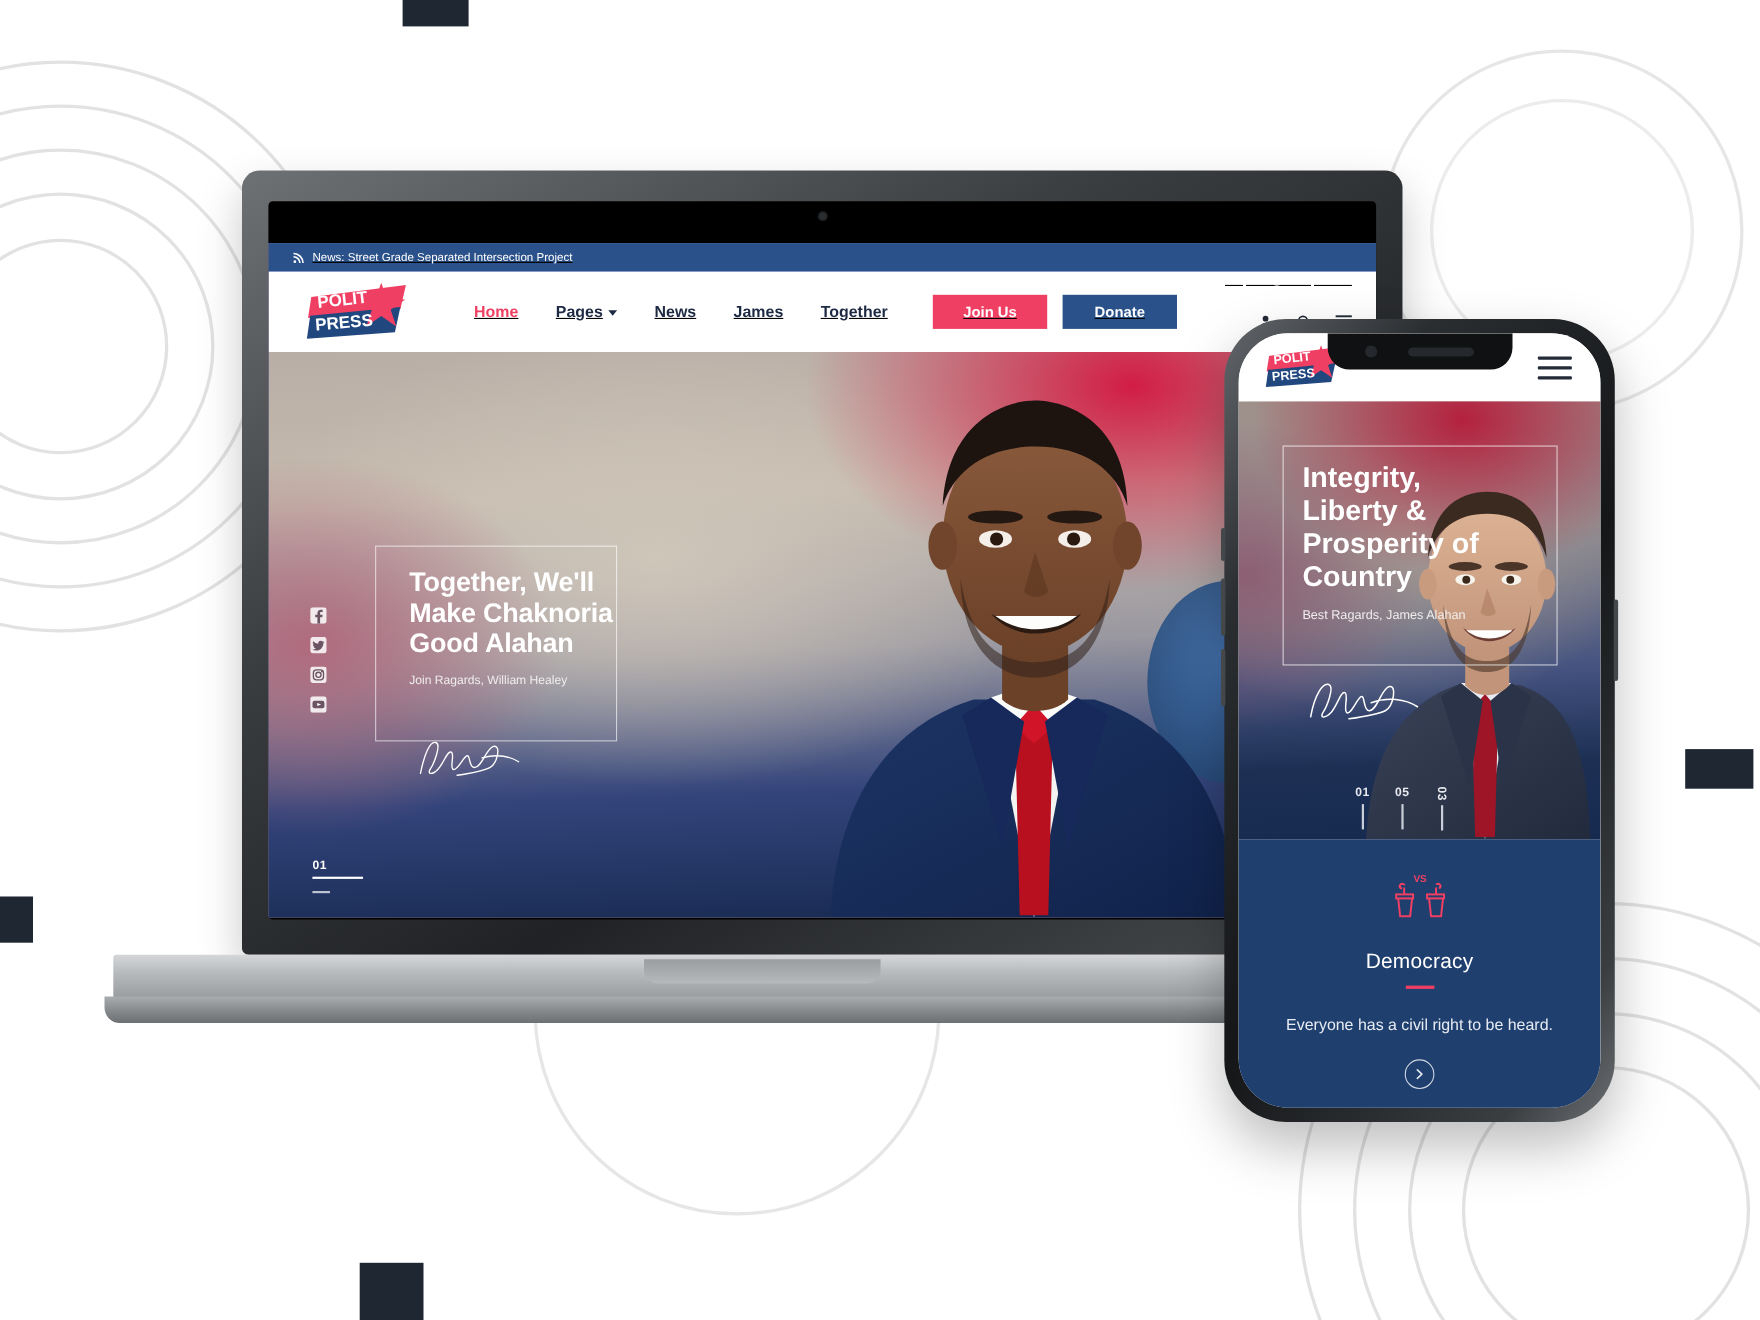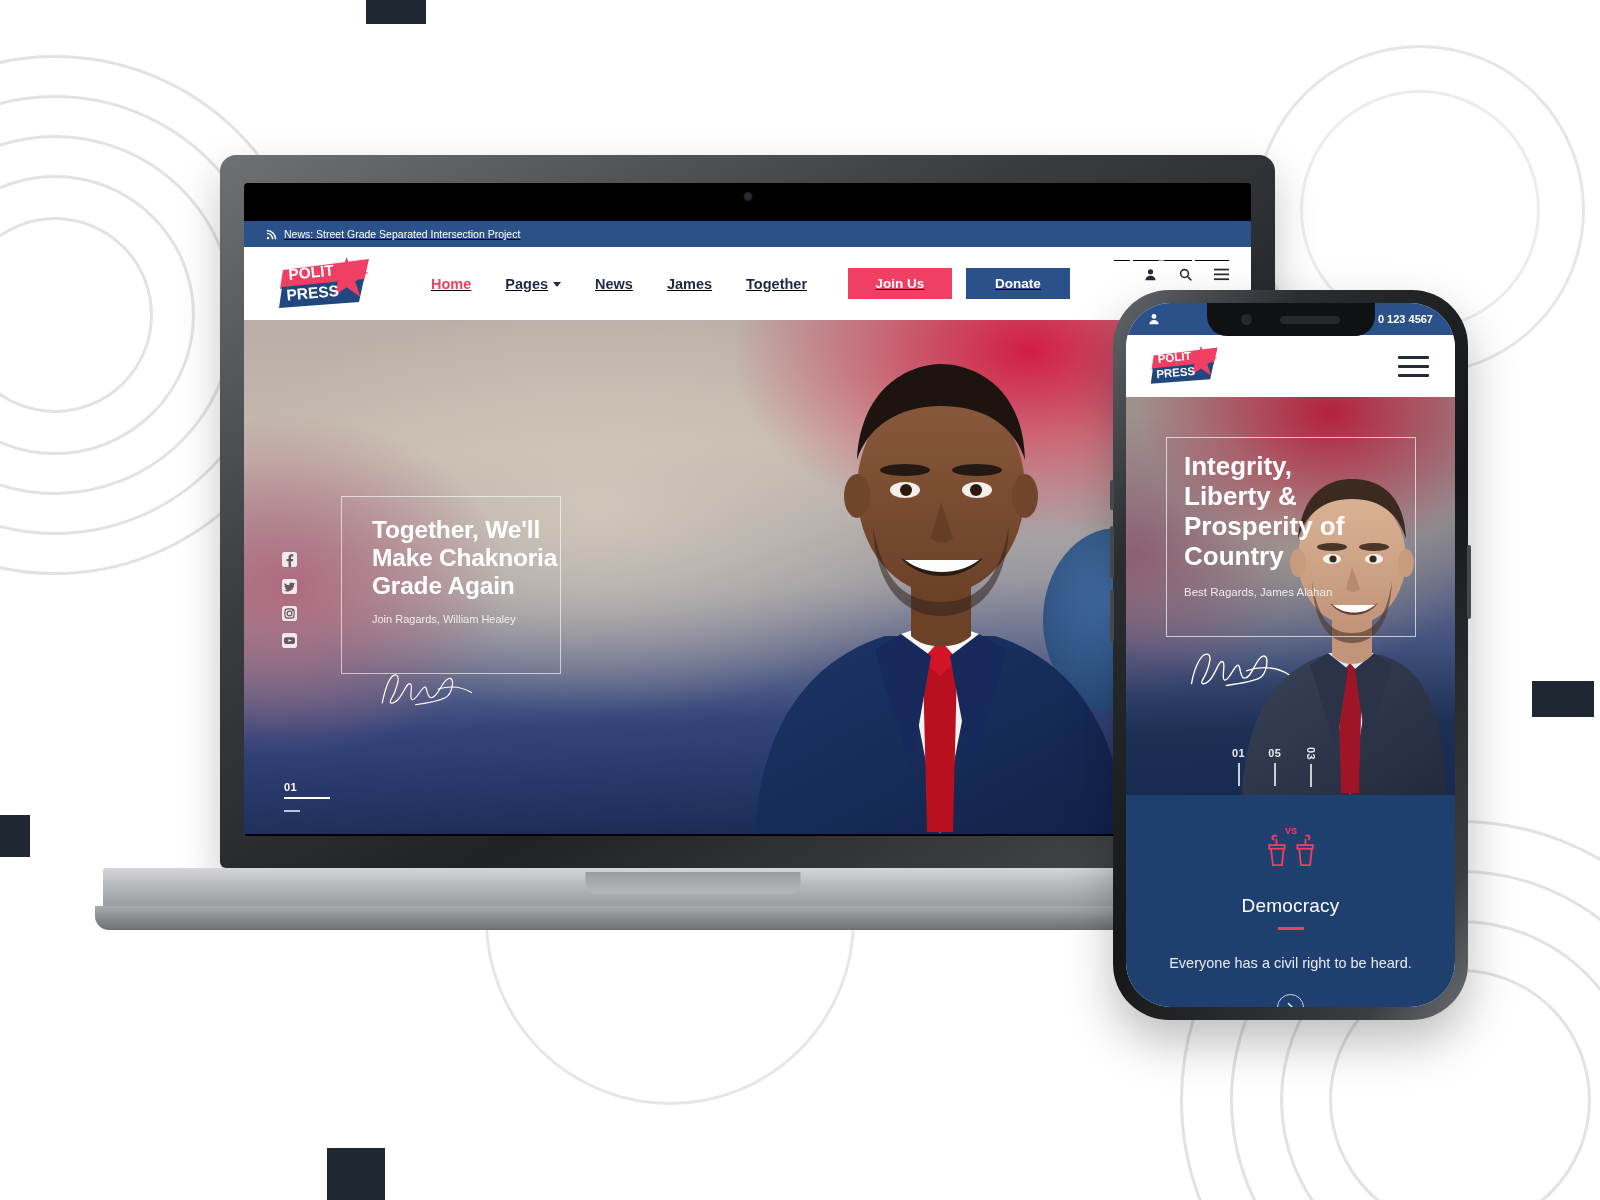--- a/index.html
+++ b/index.html
@@ -95,21 +95,21 @@
     padding:0 22px 0 34px;
   }
   .logo { width:105px; height:56px; flex:none; }
   .navlinks { display:flex; gap:34px; margin-left:48px; }
   .navlinks a {
     font-size:14.5px; font-weight:bold; color:#1e2a44;
     text-decoration:none; display:flex; align-items:center; gap:5px;
   }
   .navlinks a.active { color:#ef3f63; }
   .chev { width:0;height:0;border-left:4px solid transparent;border-right:4px solid transparent;border-top:5px solid #1e2a44; display:inline-block; margin-top:2px;}
-  .navbtns { margin-left:auto; display:flex; gap:14px; align-items:flex-start; }
+  .navbtns { margin-left:auto; display:flex; gap:14px; align-items:flex-end; }
   .btn {
     border:none; color:#fff; font-size:13.5px; font-weight:bold;
     padding:0 26px; height:31px; line-height:31px; cursor:pointer;
   }
   .btn-join { background:#ef3f63; width:104px; }
   .btn-donate { background:#2a5189; width:104px; }
   .navicons { display:flex; gap:22px; align-items:center; margin-left:60px; }
 
   .hero {
     position:relative; height:514px; overflow:hidden;
@@ -410,21 +410,21 @@
                   <rect width="16" height="16" rx="3" fill="#ffffff" opacity=".85"></rect>
                   <rect x="2.2" y="4.4" width="11.6" height="7.2" rx="2" fill="#6b5562"></rect>
                   <polygon points="6.8,6.6 10.6,8 6.8,9.4" fill="#fff"></polygon>
                 </svg>
             </span>
           </div>
 
           <div class="hero-box"></div>
 
           <div class="hero-text">
-            <h1>Together, We'll Make Chaknoria Grade Again</h1>
+            <h1>Together, We'll Make Chaknoria Good Alahan</h1>
             <div class="regards">Join Ragards, William Healey</div>
           </div>
 
           <svg class="sig" viewBox="0 0 120 48" fill="none" stroke="#ffffff" stroke-width="1.4" stroke-linecap="round">
             <path d="M6 40 C10 20 16 6 22 8 C28 10 20 30 16 36 C13 41 18 42 24 36 C30 30 34 16 38 18 C42 20 36 34 40 36 C44 38 50 24 54 22 C58 20 56 34 62 34 C70 34 74 14 82 12 C90 10 86 30 78 34 C70 38 58 40 44 42"></path>
             <path d="M70 24 C84 20 98 22 108 28"></path>
           </svg>
 
           <div class="pager">
             <div class="num">01</div>
@@ -449,27 +449,20 @@
   <div class="side-btn" id="btn-vol2"></div>
   <div class="side-btn" id="btn-vol3"></div>
   <div class="side-btn" id="btn-pwr"></div>
 
   <div class="phone-screen">
     <div class="notch">
       <div class="lens"></div>
       <div class="spk"></div>
     </div>
 
-    <div class="m-topbar">
-      <svg width="12" height="12" viewBox="0 0 16 16" fill="#fff">
-        <circle cx="8" cy="4.6" r="3.2"></circle>
-          <path d="M1.8 15c0-3.4 2.8-5.6 6.2-5.6s6.2 2.2 6.2 5.6z"></path>
-      </svg>
-      <span>0 123 4567</span>
-    </div>
 
     <div class="m-nav">
       <svg class="m-logo" viewBox="0 0 210 112">
         <polygon points="10,28 182,6 172,50 4,66" fill="#ef3f63"></polygon>
         <polygon points="8,62 172,46 162,92 2,104" fill="#21477f"></polygon>
         <polygon points="140,5 154,44 196,44 162,68 175,107 140,83 105,107 118,68 84,44 126,44" fill="#ef3f63" transform="translate(28,-2) scale(.78)"></polygon>
         <text x="22" y="48" font-family="Liberation Sans, sans-serif" font-size="31" font-weight="bold" fill="#ffffff" transform="rotate(-6 22 48)">POLIT</text>
         <text x="18" y="89" font-family="Liberation Sans, sans-serif" font-size="31" font-weight="bold" fill="#ffffff" transform="rotate(-5 18 89)">PRESS</text>
       </svg>
       <div class="burger">

